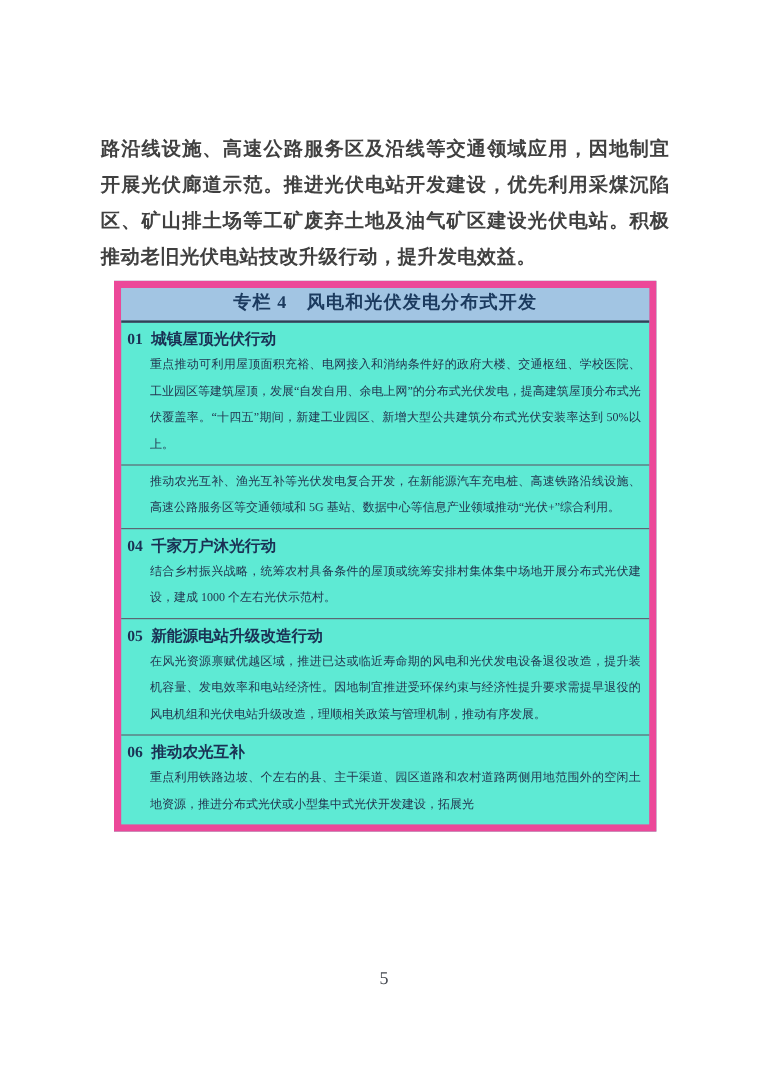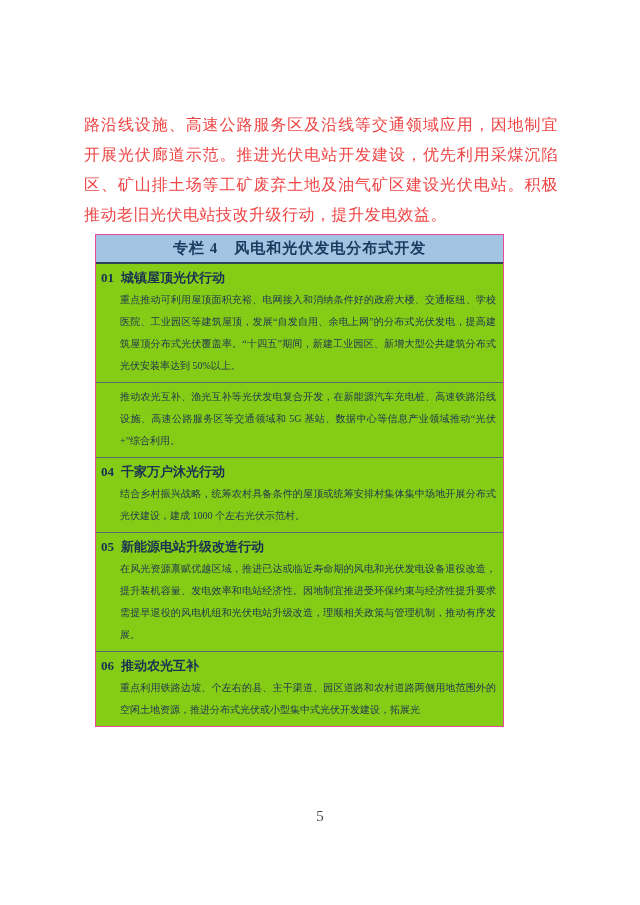--- a/index.html
+++ b/index.html
@@ -18,30 +18,31 @@
   .para {
     position: absolute;
     top: 110px;
     left: 84px;
     width: 474px;
     margin: 0;
     font-size: 16px;
     line-height: 30px;
     letter-spacing: 0.5px;
     text-align: justify;
-    color: #ef4444;
+    color: #404040;
+    font-weight: bold;
   }
   .panel {
     position: absolute;
     top: 234px;
     left: 95px;
-    width: 409px;
+    width: 452px;
     box-sizing: border-box;
-    border: 1px solid #ec4899;
-    background: #84cc16;
+    border: 6px solid #ec4899;
+    background: #5eead4;
   }
   .panel-header {
     height: 27px;
     line-height: 27px;
     background: #a2c5e3;
     border-bottom: 2px solid #2f4356;
     text-align: center;
     font-size: 15px;
     font-weight: bold;
     letter-spacing: 1px;

